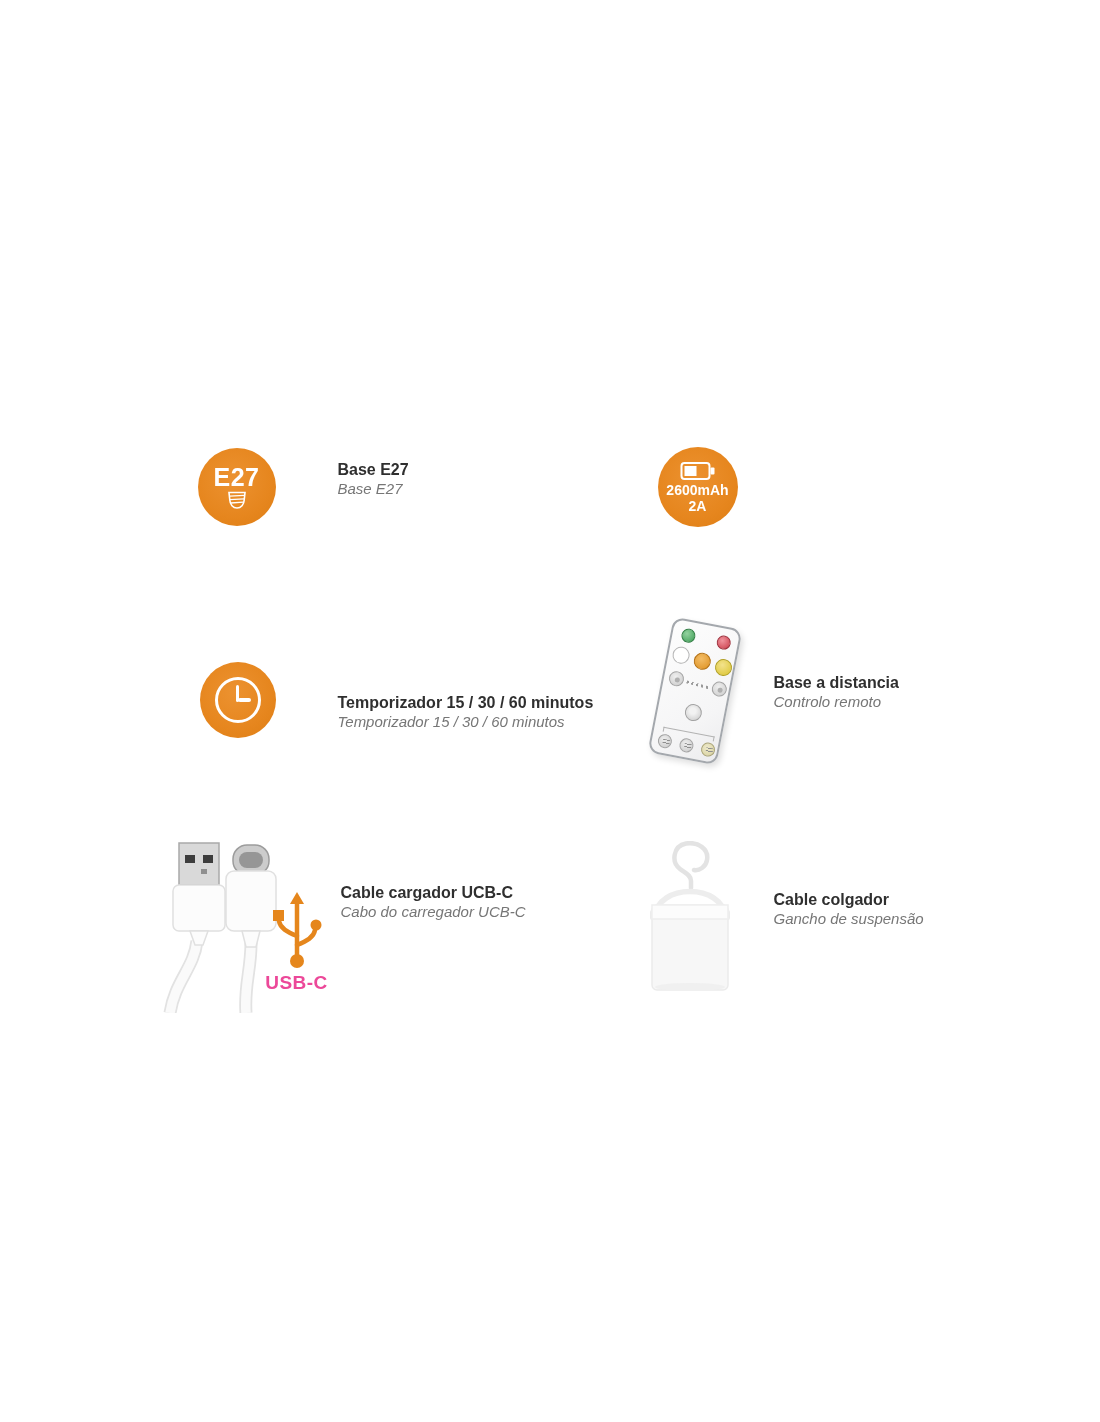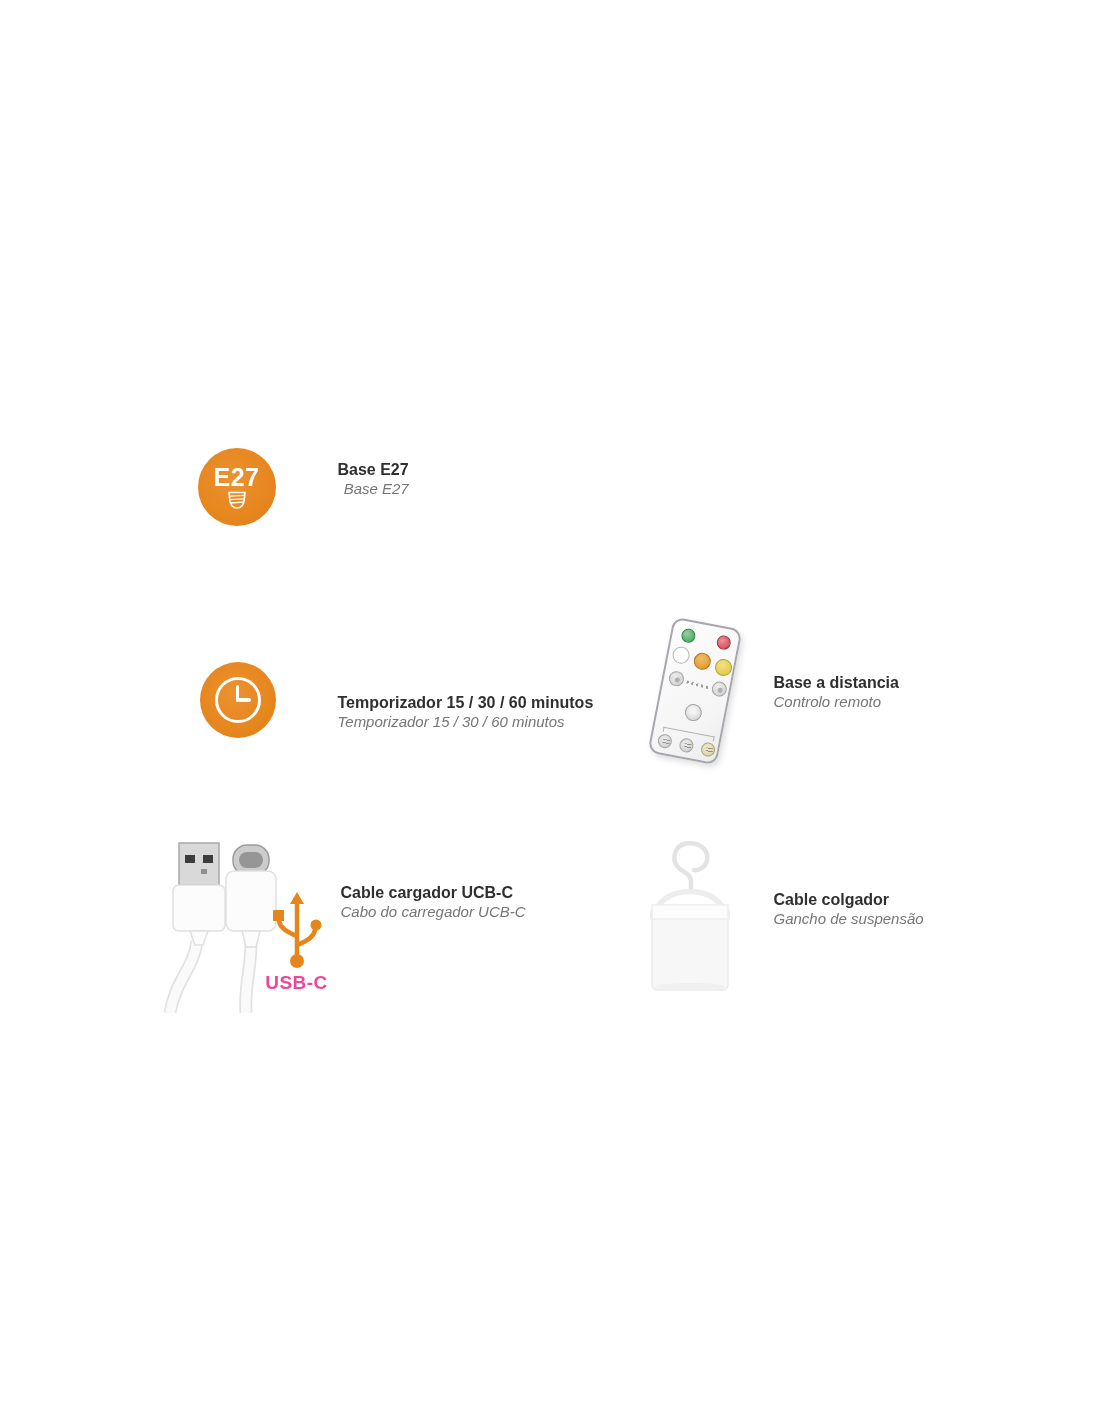--- a/index.html
+++ b/index.html
@@ -101,25 +101,34 @@
 
   <div class="badge-circle" style="left:178px; top:448px; width:78px; height:78px;">
     <div class="badge-e27-text">E27</div>
     <svg width="26" height="19" viewBox="0 0 26 19" style="margin-top:1px;">
       <path d="M5 1.5 H21 L20.2 9 C20 13.5 17 17 13 17 C9 17 6 13.5 5.8 9 Z" fill="none" stroke="#ffffff" stroke-width="1.6"></path>
       <line x1="5.6" y1="5.2" x2="20.4" y2="4.4" stroke="#ffffff" stroke-width="1.3"></line>
       <line x1="5.9" y1="8.6" x2="20.1" y2="7.8" stroke="#ffffff" stroke-width="1.3"></line>
       <line x1="6.8" y1="12" x2="19.2" y2="11.2" stroke="#ffffff" stroke-width="1.3"></line>
     </svg>
   </div>
-  <div class="feature-text" style="left:318px; top:461px;text-align:right;">
+  <div class="feature-text" style="left:318px; top:461px;">
     <div class="feature-title">Base E27</div>
     <div class="feature-subtitle">Base E27</div>
   </div>
 
+  <div class="badge-circle" style="left:638px; top:447px; width:80px; height:80px;">
+    <svg width="36" height="22" viewBox="0 0 36 22">
+      <rect x="1.5" y="3" width="28" height="16" rx="3" fill="none" stroke="#ffffff" stroke-width="2"></rect>
+      <rect x="30.5" y="7.5" width="4" height="7" rx="1" fill="#ffffff"></rect>
+      <rect x="4.5" y="6" width="12" height="10" fill="#ffffff"></rect>
+    </svg>
+    <div class="badge-batt-line1">2600mAh</div>
+    <div class="badge-batt-line2">2A</div>
+  </div>
 
   <div class="badge-circle" style="left:180px; top:662px; width:76px; height:76px;">
     <div class="clock-face">
       <div class="clock-hand-v"></div>
       <div class="clock-hand-h"></div>
     </div>
   </div>
   <div class="feature-text" style="left:318px; top:694px;">
     <div class="feature-title">Temporizador 15 / 30 / 60 minutos</div>
     <div class="feature-subtitle">Temporizador 15 / 30 / 60 minutos</div>

